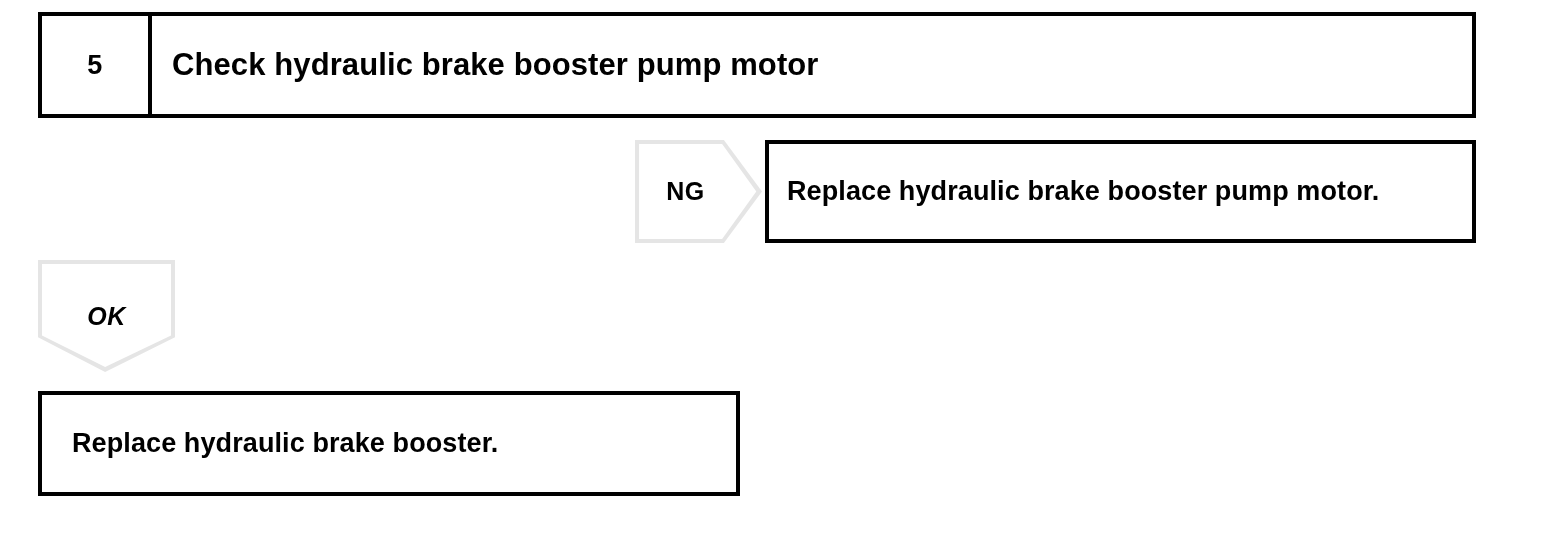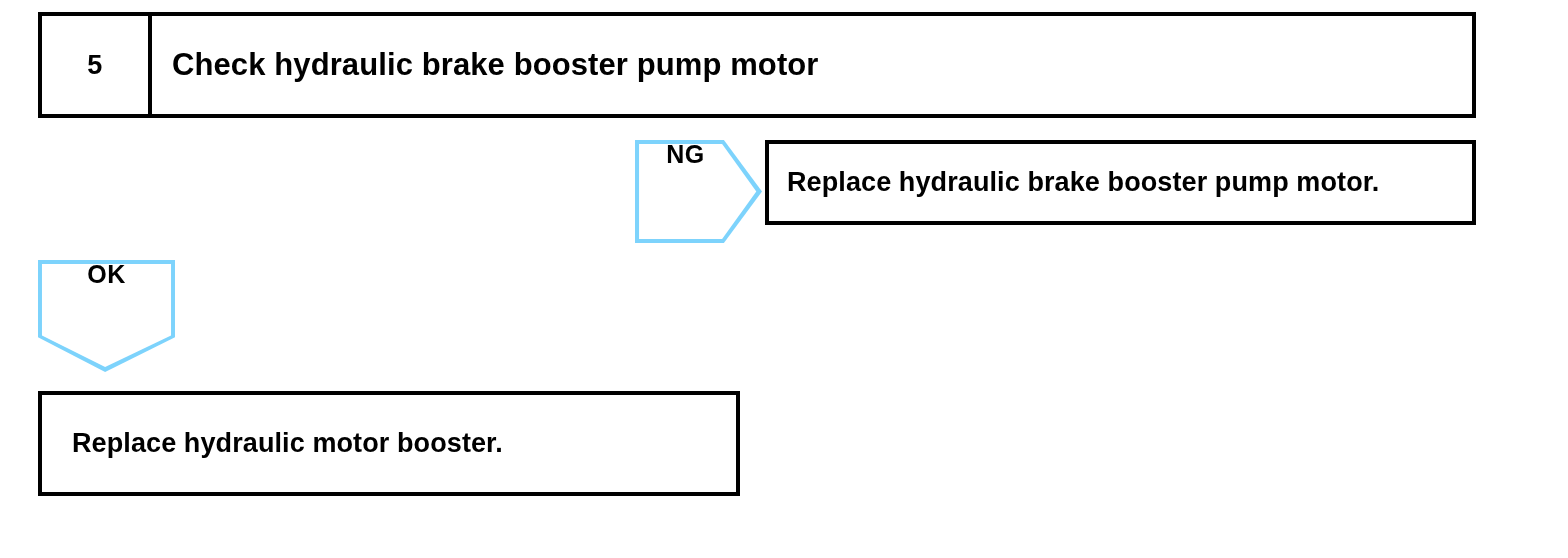--- a/index.html
+++ b/index.html
@@ -58,22 +58,23 @@
     font-size: 31px;
     font-weight: bold;
     color: #000000;
     letter-spacing: 0.1px;
     white-space: nowrap;
   }
 
   
   .tag {
     position: absolute;
-    background: #7dd3fc;
+    background: #e5e5e5;
     display: flex;
+    align-items: center;
     justify-content: center;
   }
   .tag .tag-label {
     font-size: 25px;
     font-weight: bold;
     color: #000000;
     letter-spacing: 0.5px;
     position: relative;
     z-index: 2;
   }
@@ -108,20 +109,21 @@
     width: 137px;
     height: 112px;
     clip-path: polygon(0% 0%, 100% 0%, 100% 69%, 49% 100%, 0% 69%);
   }
   .tag-ok .tag-inner {
     clip-path: polygon(
       2.9% 3.6%, 97.1% 3.6%, 97.1% 67.5%, 49% 95.5%, 2.9% 67.5%
     );
   }
   .tag-ok .tag-label {
+    font-style: italic;
   }
 
   
   .action-box {
     position: absolute;
     border: 4px solid #000000;
     box-sizing: border-box;
     background: #ffffff;
     display: flex;
     align-items: center;
@@ -131,21 +133,21 @@
     font-weight: bold;
     color: #000000;
     letter-spacing: 0.1px;
     white-space: nowrap;
   }
 
   .action-ng {
     left: 765px;
     top: 140px;
     width: 711px;
-    height: 85px;
+    height: 103px;
     padding-left: 18px;
   }
   .action-ok {
     left: 38px;
     top: 391px;
     width: 702px;
     height: 105px;
     padding-left: 30px;
   }
 </style>
@@ -171,16 +173,16 @@
   <div class="action-box action-ng">
     <span class="action-text">Replace hydraulic brake booster pump motor.</span>
   </div>
 
   <div class="tag tag-ok">
     <div class="tag-inner"></div>
     <span class="tag-label">OK</span>
   </div>
 
   <div class="action-box action-ok">
-    <span class="action-text">Replace hydraulic motor booster.</span>
+    <span class="action-text">Replace hydraulic brake booster.</span>
   </div>
 
 </div>
 
 </body></html>

